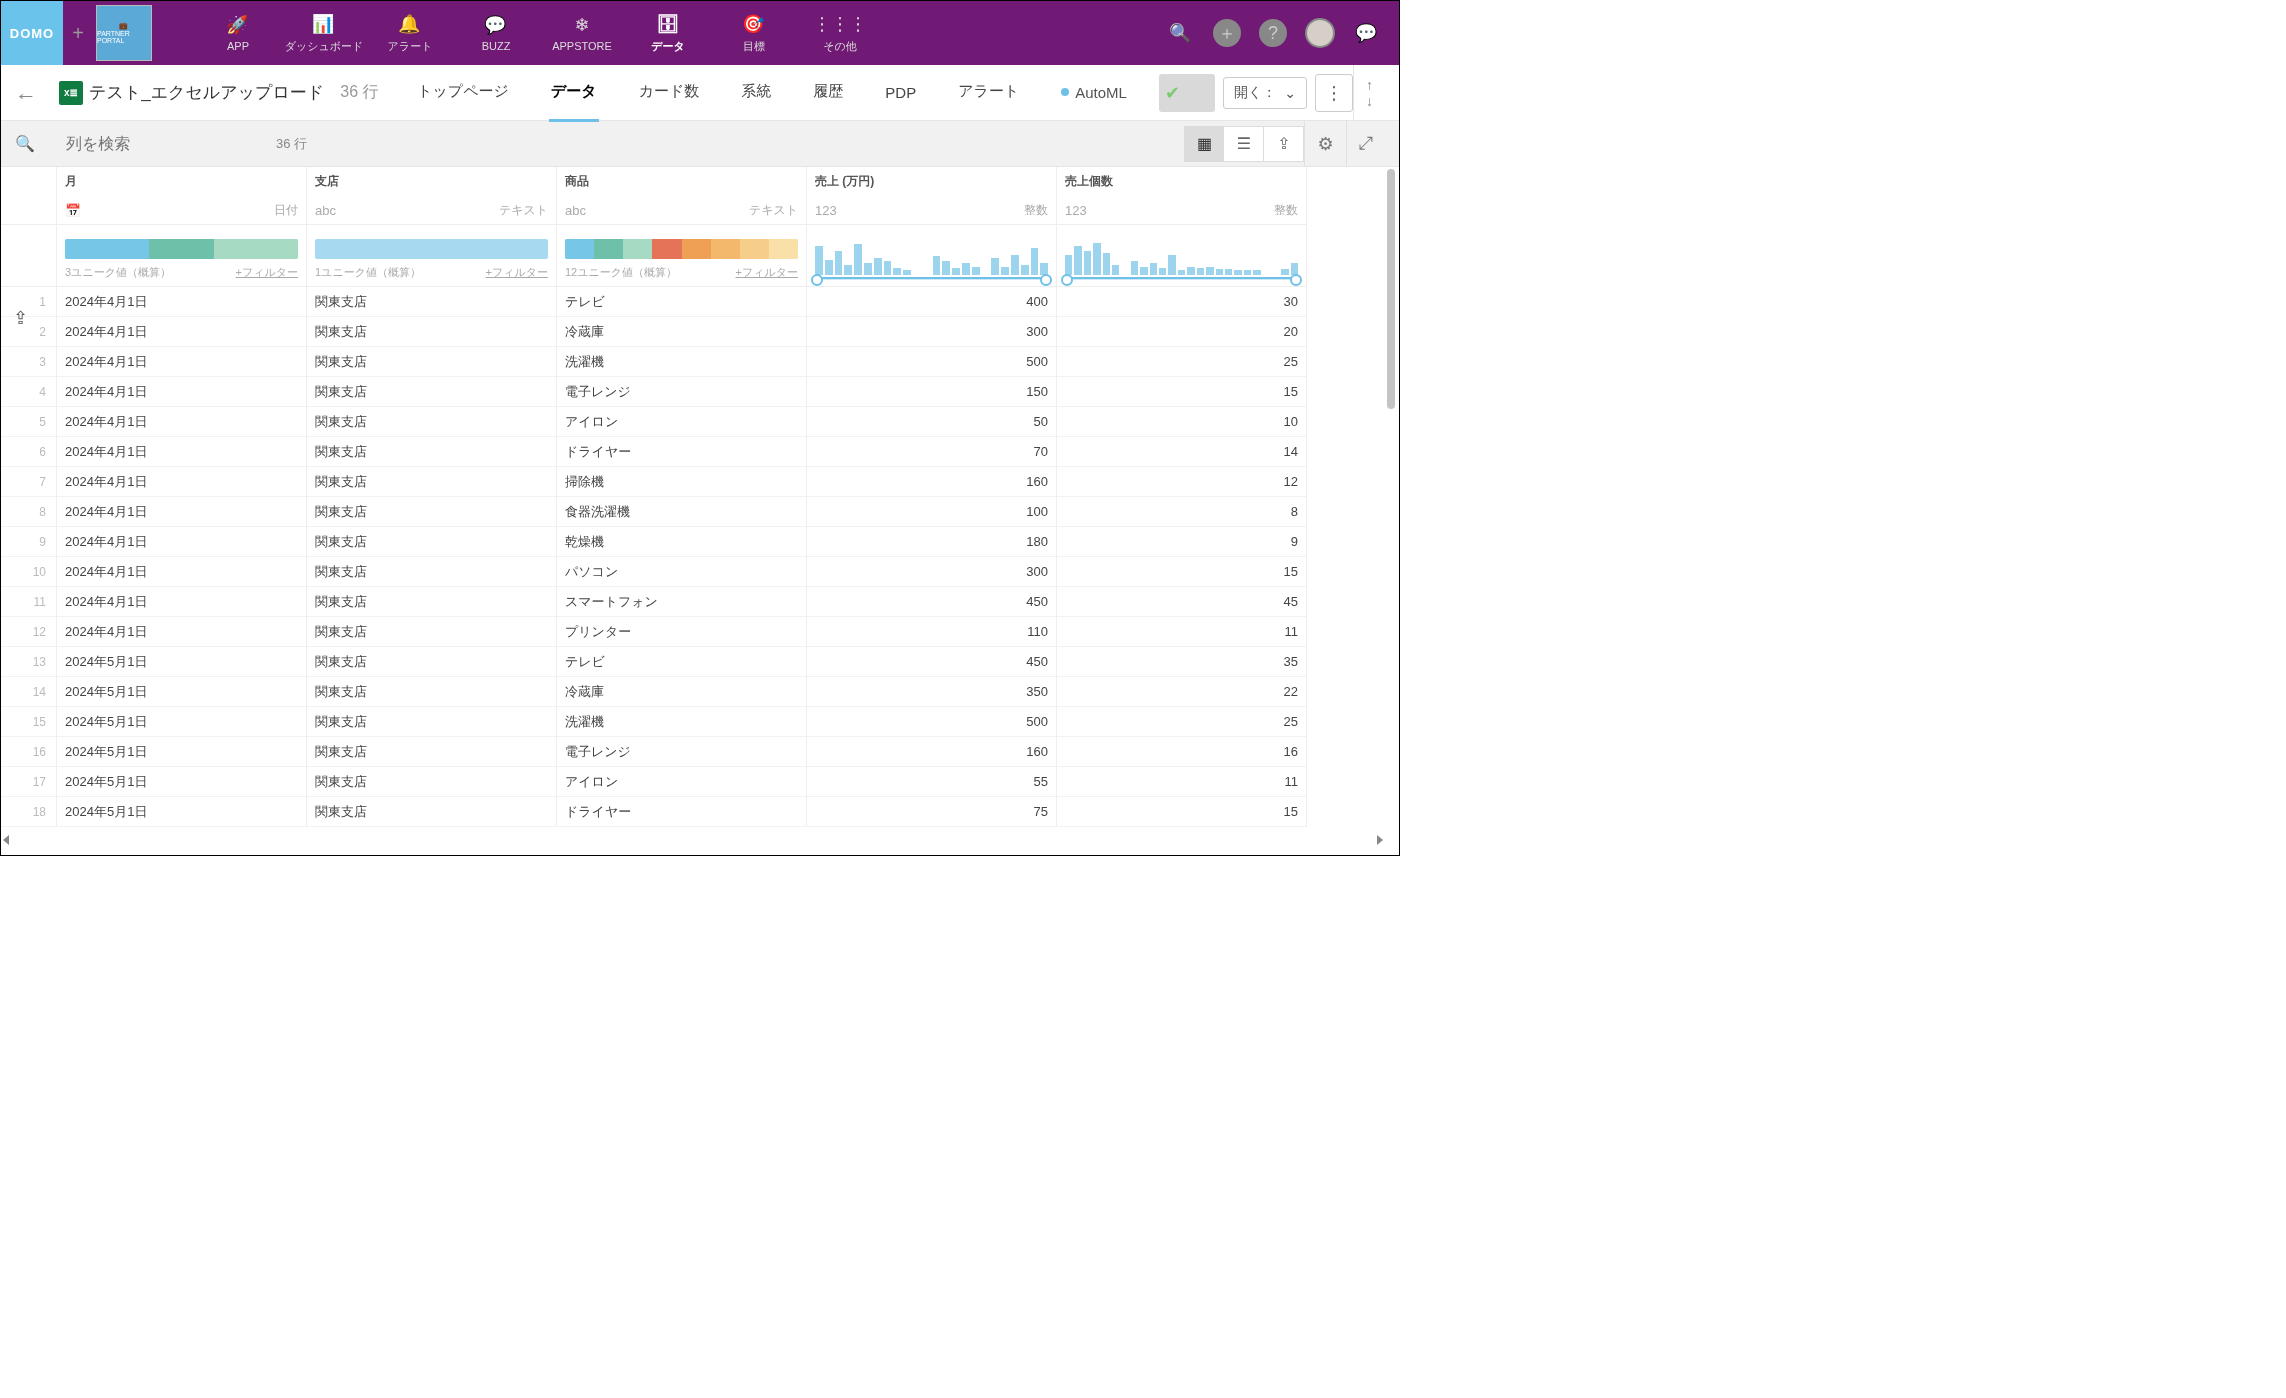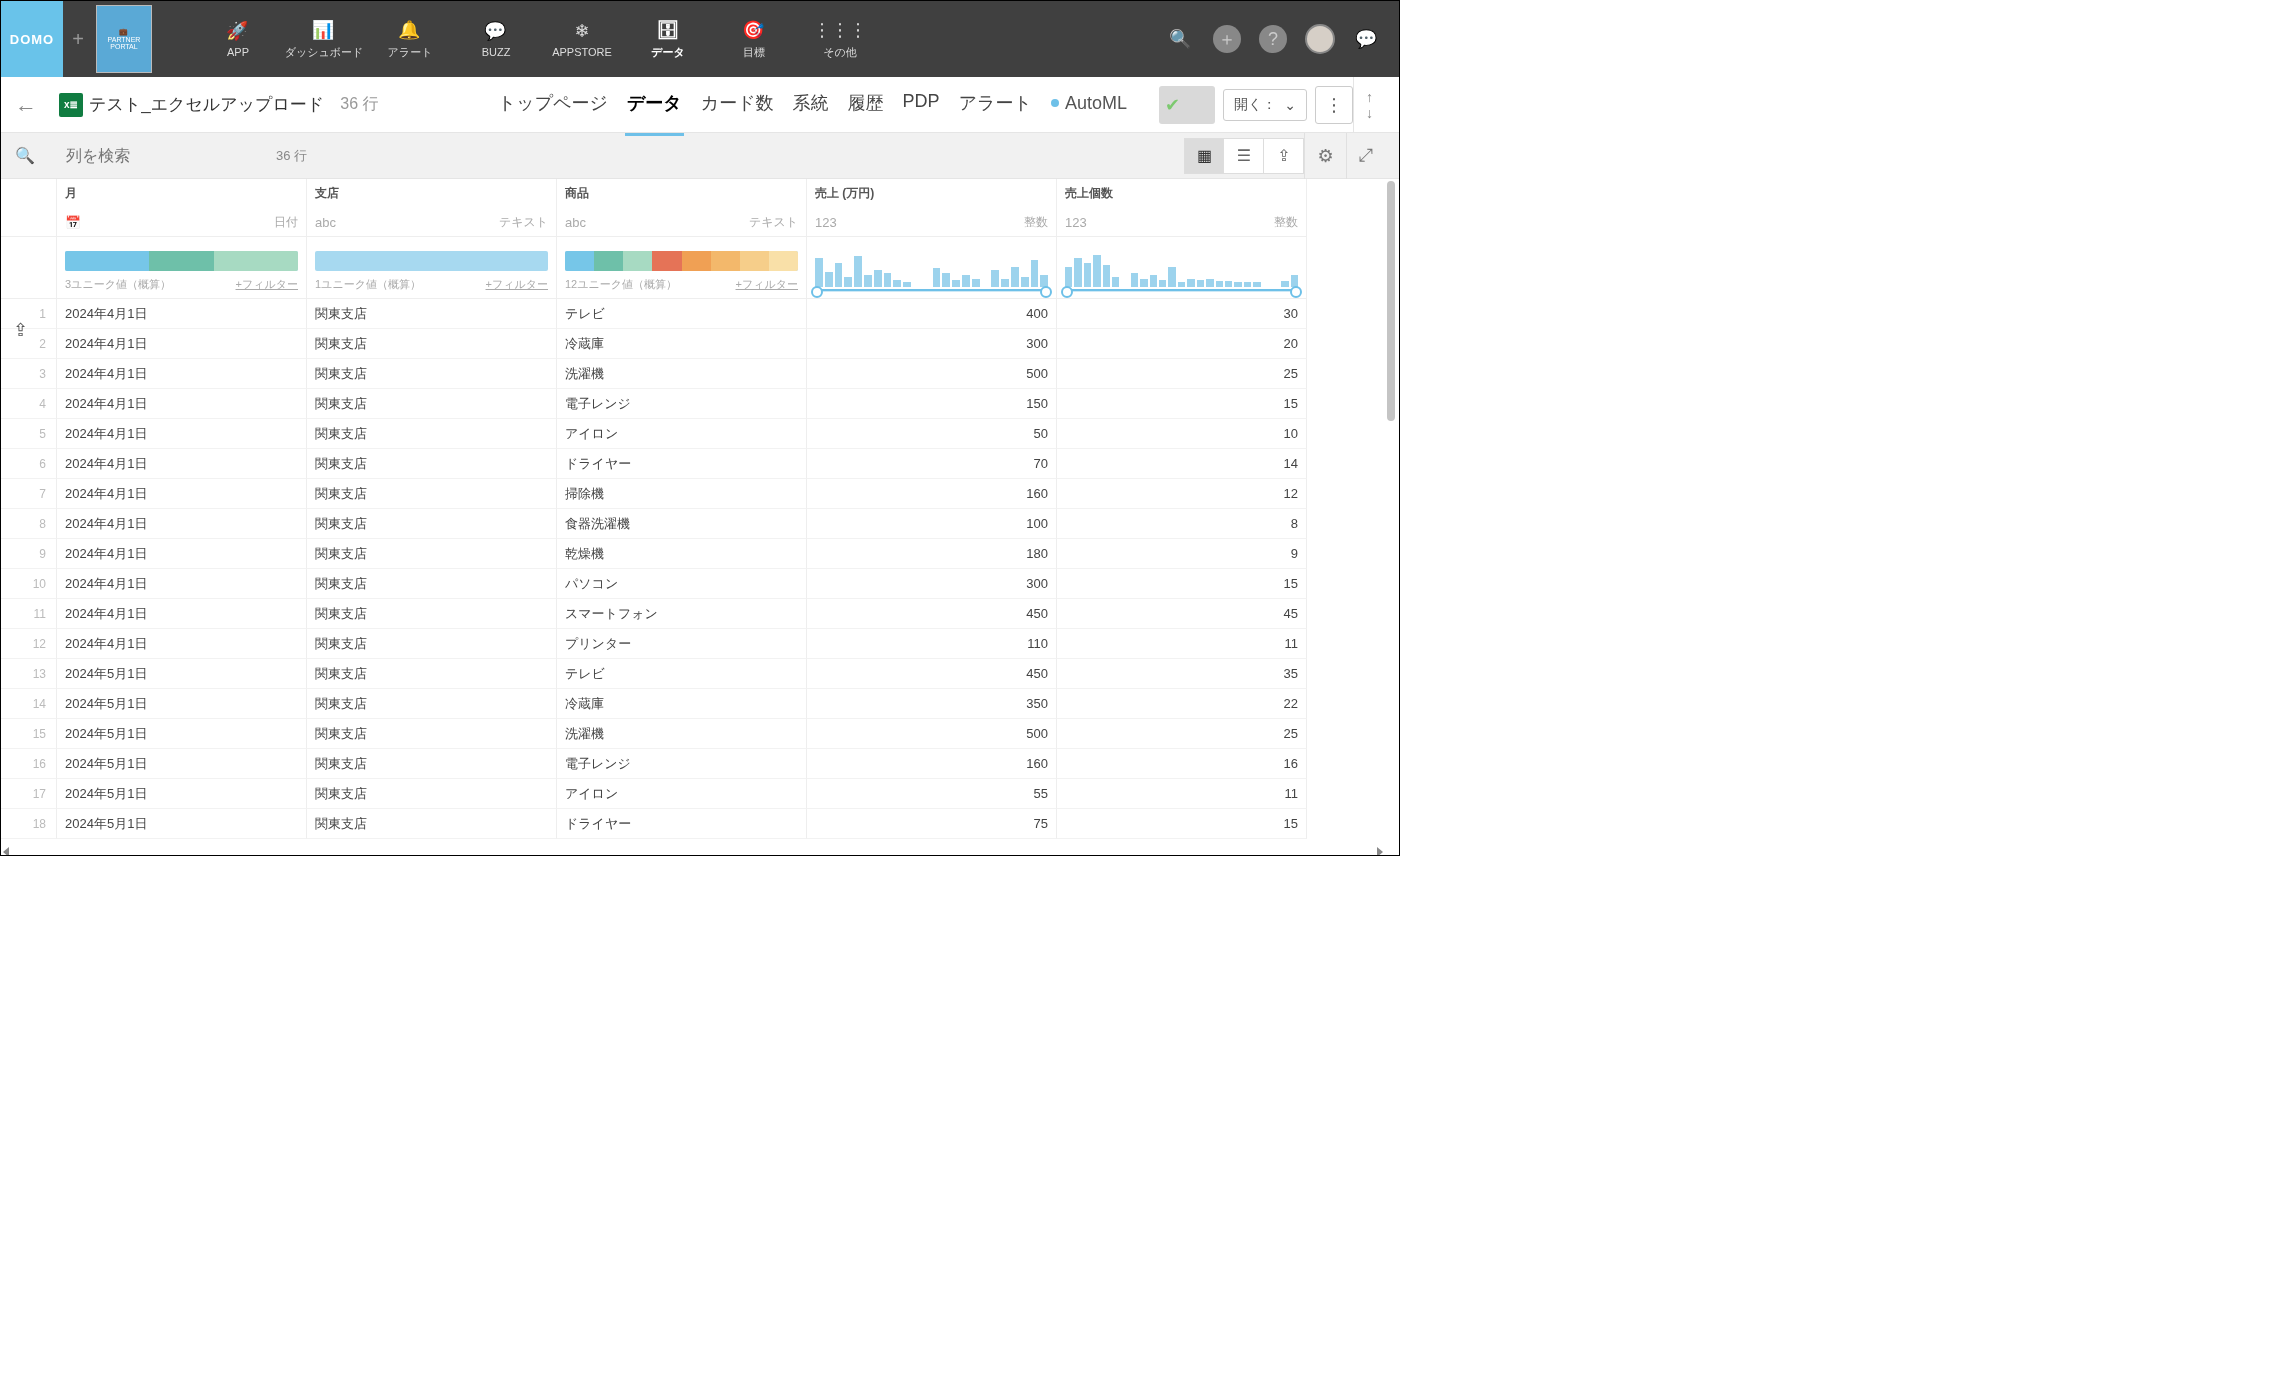--- a/index.html
+++ b/index.html
@@ -1,39 +1,39 @@
 <!DOCTYPE html>
 <html><head>
 <meta charset="utf-8">
 <style>
 * { margin:0; padding:0; box-sizing:border-box; font-family:"Hiragino Sans","Meiryo",Arial,sans-serif; }
 body { background:#fff; width:1400px; height:856px; overflow:hidden; border:1px solid #000; }
 
 
-.topnav { height:76px; background:#404040; display:flex; align-items:stretch; font-size:12px; color:#ddd;text-align:center; }
+.topnav { height:64px; background:#701a75; display:flex; align-items:stretch; font-size:12px; color:#ddd; }
 .logo-box { width:62px; background:#69c3ea; display:flex; align-items:center; justify-content:center; color:#fff; font-weight:bold; font-size:13px; letter-spacing:1px;}
 .plus-box { width:30px; display:flex; align-items:center; justify-content:center; color:#999; font-size:20px; }
 .partner-tile { width:56px; margin:4px 3px; background:#5aa9d6; border:1px solid #bbb; display:flex; flex-direction:column; align-items:center; justify-content:center; color:#fff; font-size:7px; }
 .nav-items { display:flex; align-items:stretch; padding-left:40px; }
 .nav-item { width:86px; display:flex; flex-direction:column; align-items:center; justify-content:center; gap:4px; cursor:pointer;}
 .nav-item.active { color:#fff; font-weight:bold; }
 .nav-icon { font-size:18px; height:22px; display:flex; align-items:center;}
 .nav-label { font-size:11px; }
 .nav-right { margin-left:auto; display:flex; align-items:center; gap:18px; padding-right:18px; }
 .nav-right .ic { font-size:18px; color:#ccc; width:28px; height:28px; display:flex; align-items:center; justify-content:center; cursor:pointer;}
 .nav-right .circ { width:28px; height:28px; border-radius:50%; background:#888; display:flex; align-items:center; justify-content:center; font-size:18px; color:#ccc; cursor:pointer;}
 .avatar { width:30px; height:30px; border-radius:50%; background:#d6cfc7; border:2px solid #888; cursor:pointer;}
 
 
 .bar2 { height:56px; border-bottom:1px solid #e5e5e5; display:flex; align-items:center; padding:0 14px; font-size:14px; color:#555;}
 .back-arrow { font-size:22px; color:#888; margin-right:22px; cursor:pointer;}
 .excel-icon { width:24px; height:24px; background:#107c41; color:#fff; font-size:10px; display:flex; align-items:center; justify-content:center; border-radius:2px; margin-right:6px; font-weight:bold;}
 .ds-title { font-size:17px; color:#333; }
 .row-count-top { font-size:16px; color:#999; margin-left:16px;}
-.tabs { display:flex; margin-left:auto; gap:15px; font-size:18px;}
+.tabs { display:flex; margin-left:auto; gap:38px; font-size:15px;align-items:flex-end;}
 .tab { color:#444; padding:18px 2px; cursor:pointer; border-bottom:3px solid transparent;}
 .tab.active { color:#000; font-weight:bold; border-bottom-color:#6ec0e8;}
 .automl { display:flex; align-items:center; gap:6px; color:#555;}
 .automl-dot { width:8px; height:8px; border-radius:50%; background:#6ec0e8;}
 .bar2-right { display:flex; align-items:center; gap:8px; margin-left:30px;}
 .check-btn { width:56px; height:38px; background:#d9d9d9; display:flex; align-items:center; justify-content:flex-start; padding-left:6px; color:#7cc96f; font-size:18px; border-radius:3px;}
 .open-select { height:32px; border:1px solid #ccc; padding:0 10px; border-radius:3px; display:flex; align-items:center; gap:8px; font-size:14px; color:#555; cursor:pointer;}
 .kebab { width:38px; height:38px; border:1px solid #ccc; border-radius:3px; display:flex; align-items:center; justify-content:center; font-size:18px; color:#555; cursor:pointer;}
 .bar2-rail { border-left:1px solid #e5e5e5; height:56px; display:flex; flex-direction:column; align-items:center; justify-content:center; padding:0 12px; color:#888; font-size:14px;}
 

